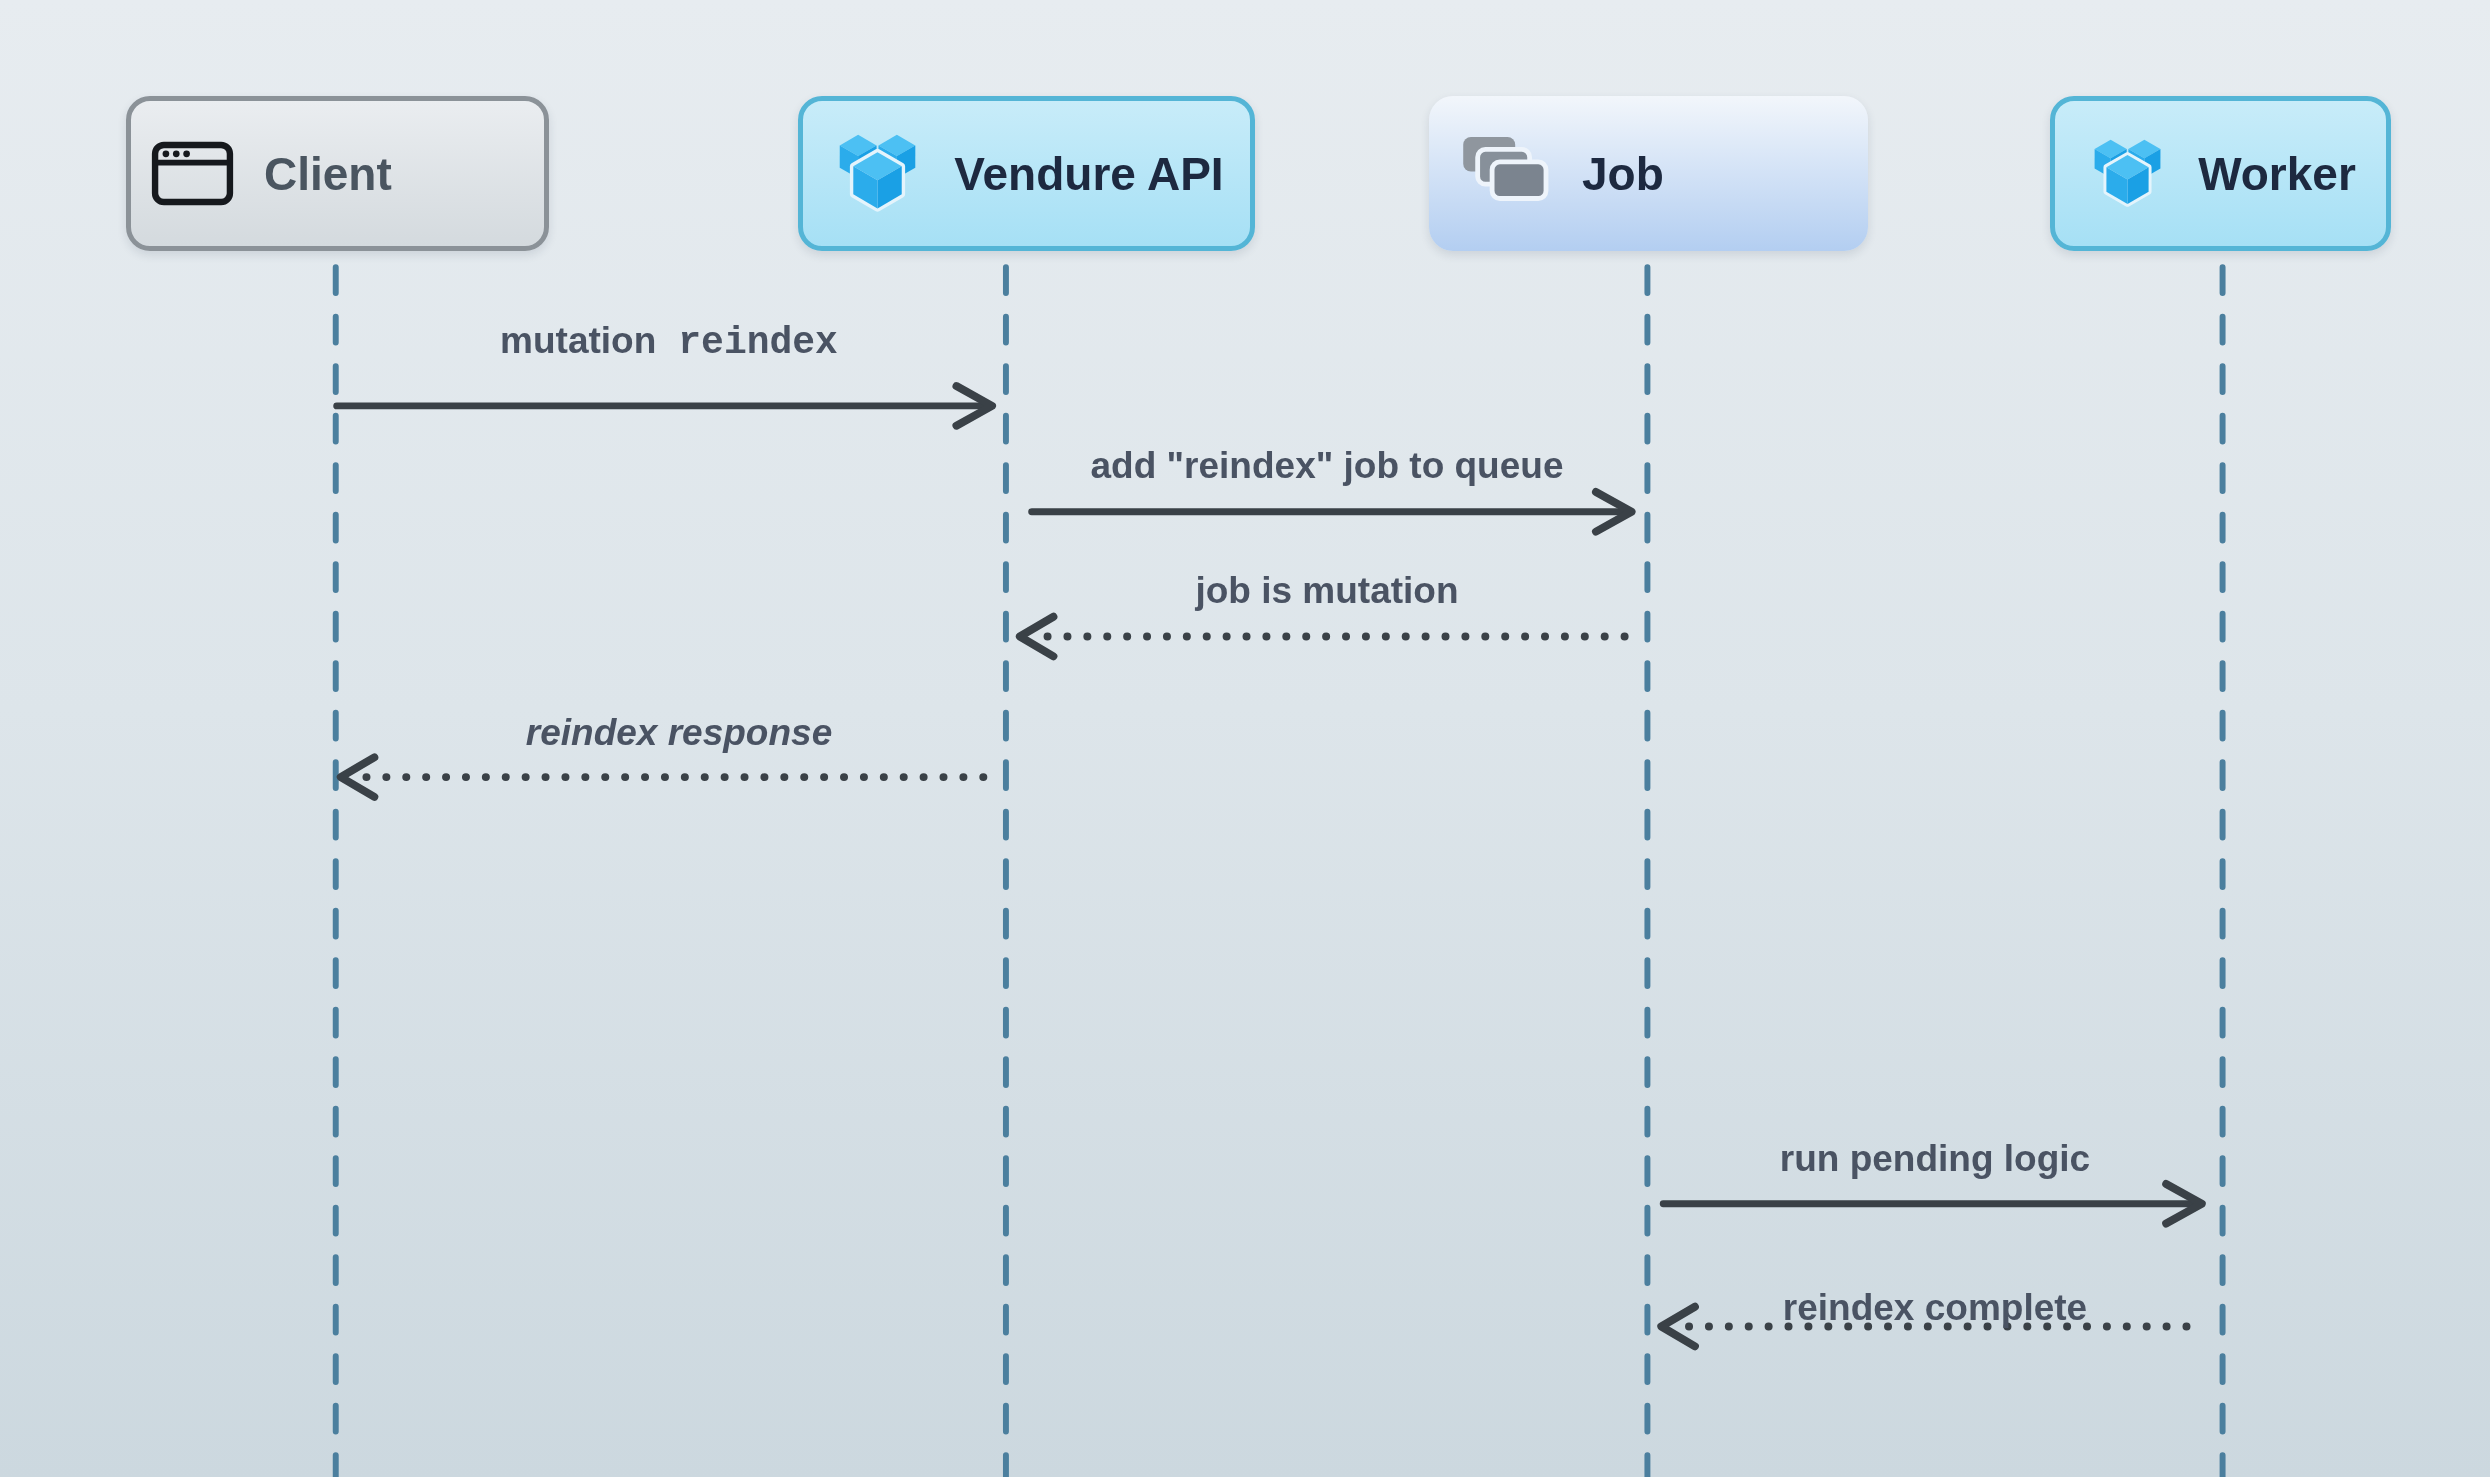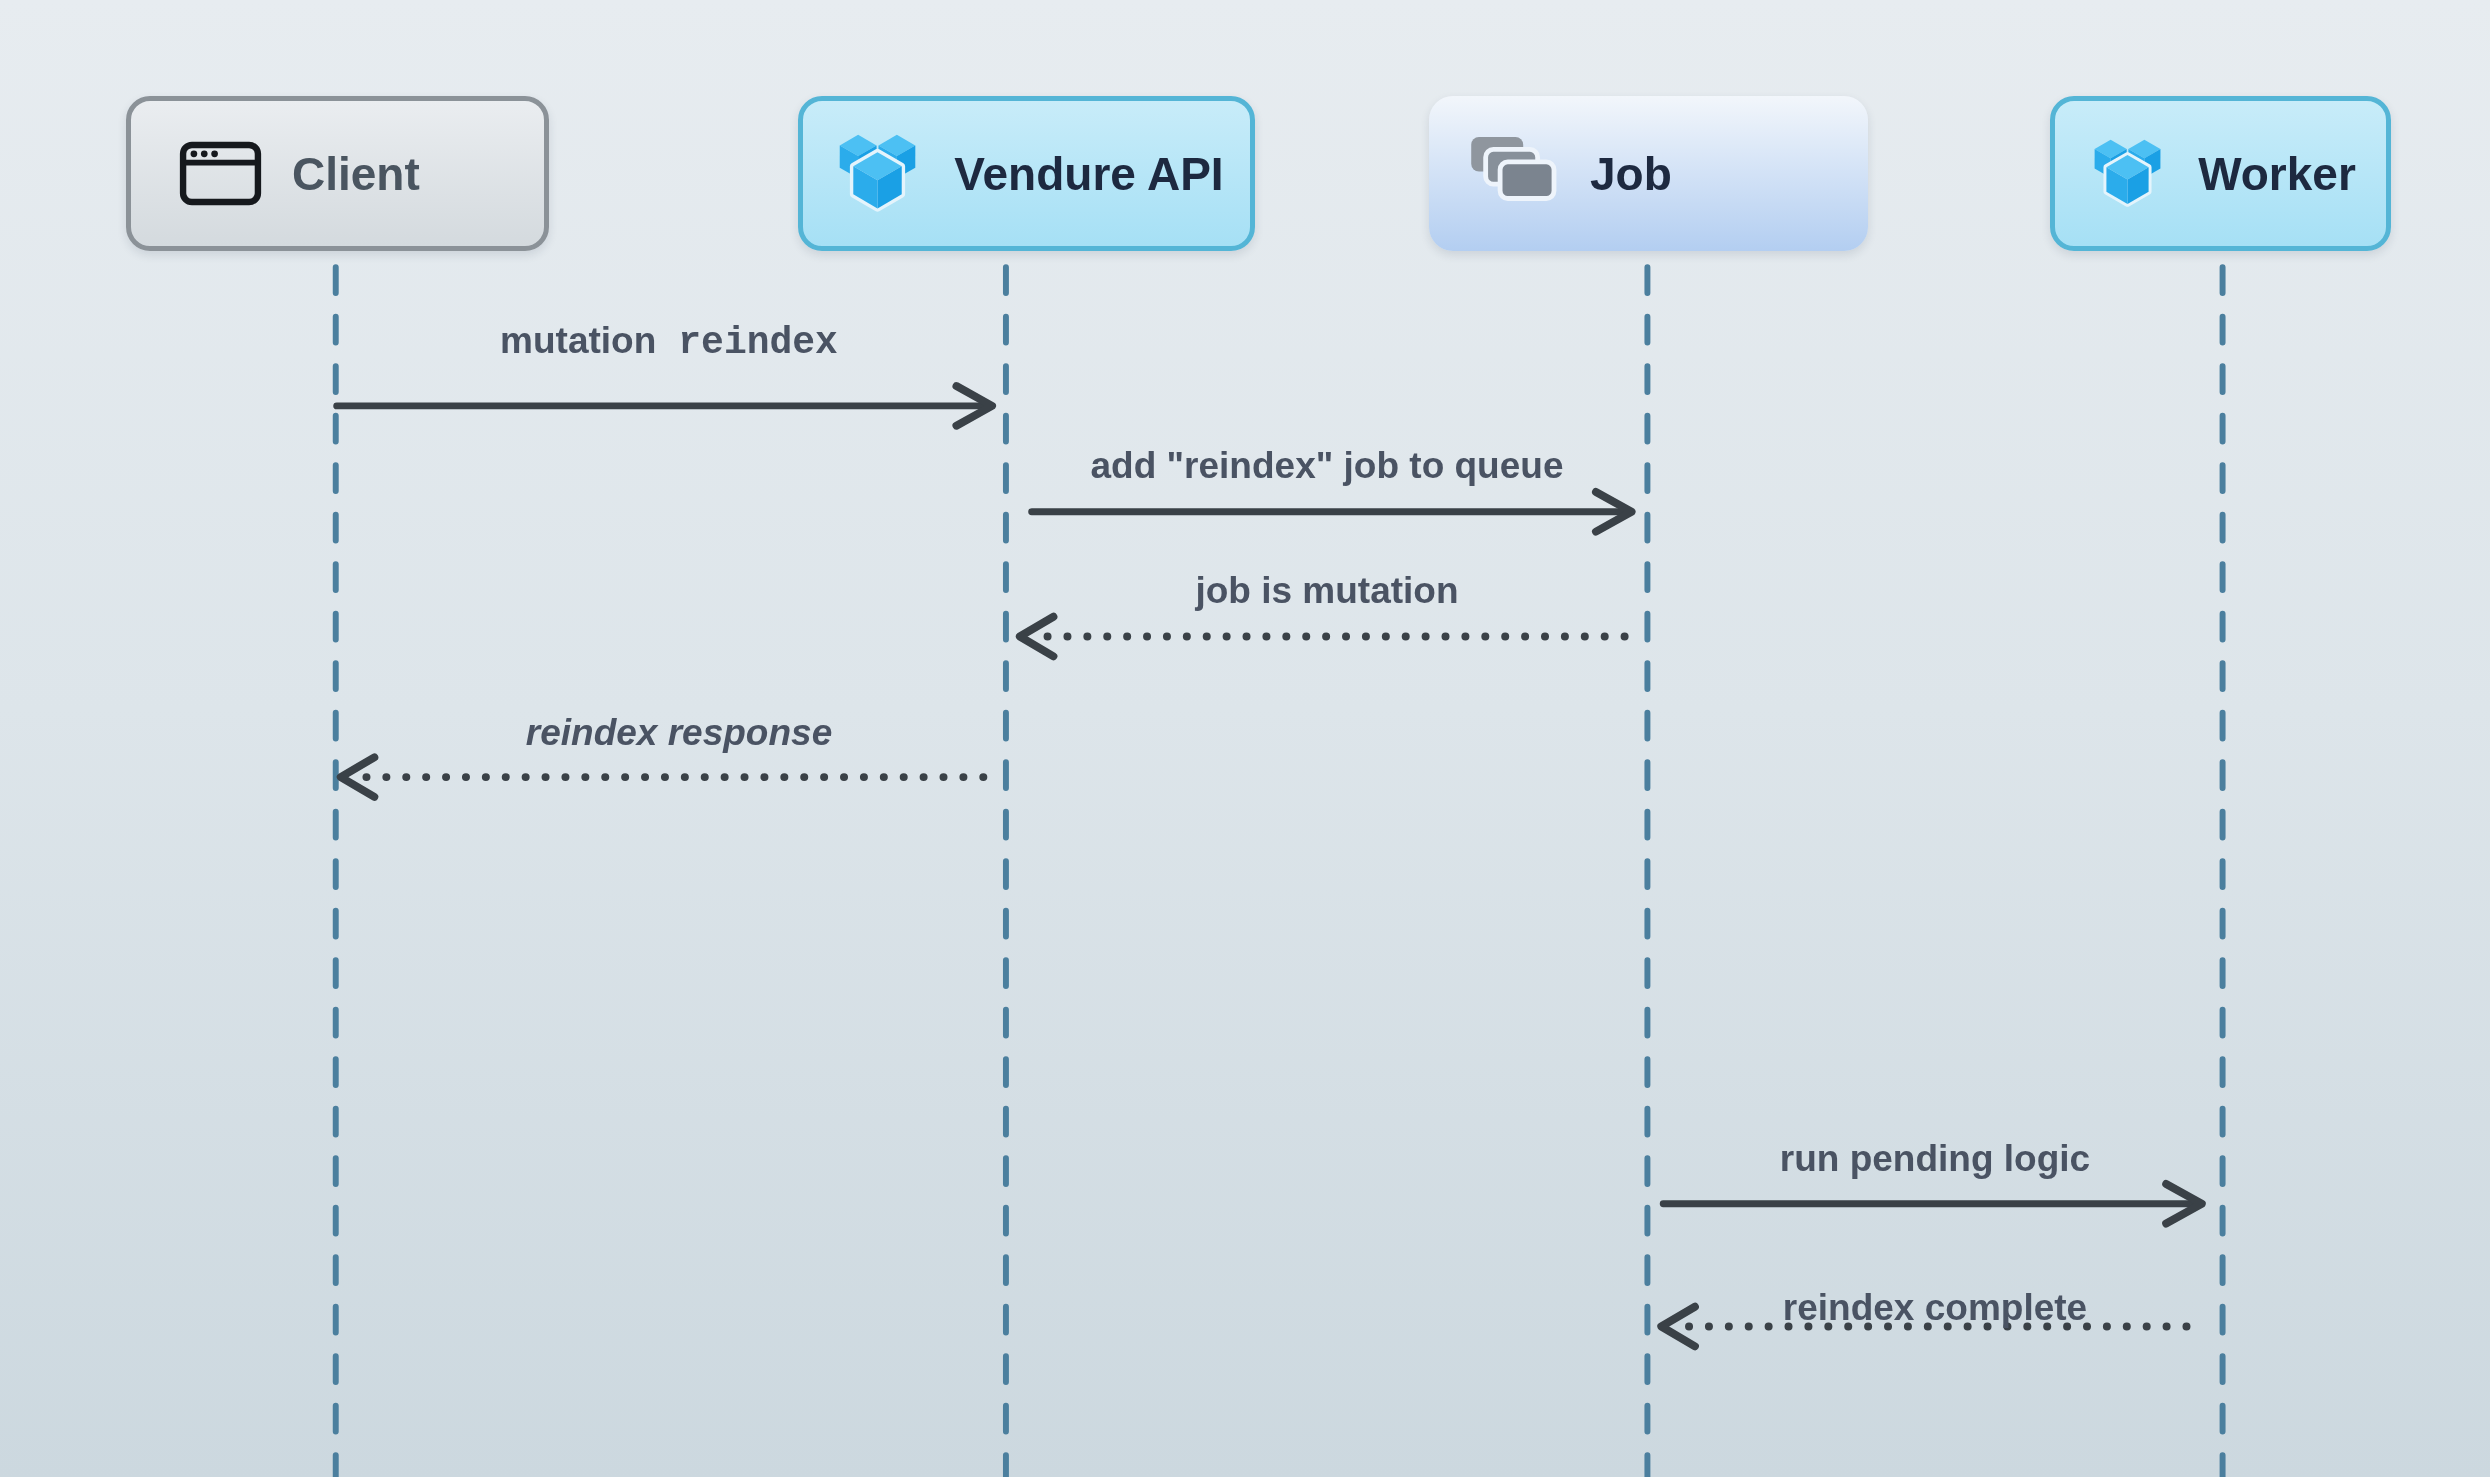--- a/index.html
+++ b/index.html
@@ -22,35 +22,35 @@
   .lifeline{stroke:var(--lifeline); stroke-width:6; stroke-dasharray:26 24; stroke-linecap:round; fill:none;}
   .shaft{stroke:var(--arrow); stroke-width:7; fill:none; stroke-linecap:round;}
   .shaft.dotted{stroke-width:8; stroke-dasharray:0.1 20;}
   .head{stroke:var(--arrow); stroke-width:8; fill:none; stroke-linecap:round; stroke-linejoin:round;}
   .actor{
     position:absolute; top:96px; height:155px; box-sizing:border-box; border-radius:24px;
     display:flex; align-items:center; box-shadow:0 4px 10px rgba(30,50,70,.12);
   }
   .actor .alabel{font-weight:700; font-size:46px; white-space:nowrap;}
   .actor-client{
-    left:126px; width:423px; justify-content:flex-start; padding-left:48px; gap:30px;
+    left:126px; width:423px; justify-content:flex-start; padding-left:20px; gap:30px;
     border:5px solid var(--client-border);
     background:linear-gradient(180deg,var(--client-bg-top),var(--client-bg-bottom));
     color:var(--client-text);
   }
   .actor-cyan{
     justify-content:center; gap:28px;
     border:5px solid var(--cyan-border);
     background:linear-gradient(180deg,var(--cyan-bg-top),var(--cyan-bg-bottom));
     color:var(--dark-text);
   }
   .actor-vendure{left:778px; width:457px;margin-left:20px;}
   .actor-worker{left:2050px; width:341px;}
   .actor-job{
-    left:1429px; width:439px; justify-content:flex-start; padding-left:40px; gap:28px;
+    left:1429px; width:439px; justify-content:flex-start; padding-left:32px; gap:28px;
     border:none; color:var(--dark-text);
     background:linear-gradient(180deg,var(--job-bg-top),var(--job-bg-bottom));
   }
   .msg{
     position:absolute; transform:translateX(-50%);
     font-weight:700; font-size:37px; line-height:1.15; color:var(--message-text); white-space:nowrap;
   }
   .m-code{
     font-family:"Liberation Mono","DejaVu Sans Mono",monospace;
     font-weight:600; font-size:38px; margin-left:22px;

